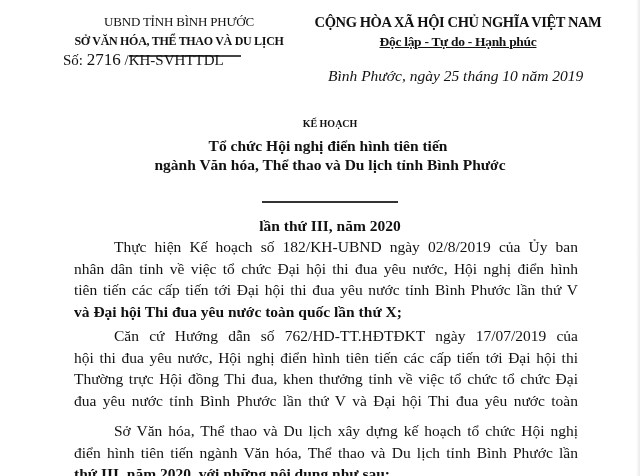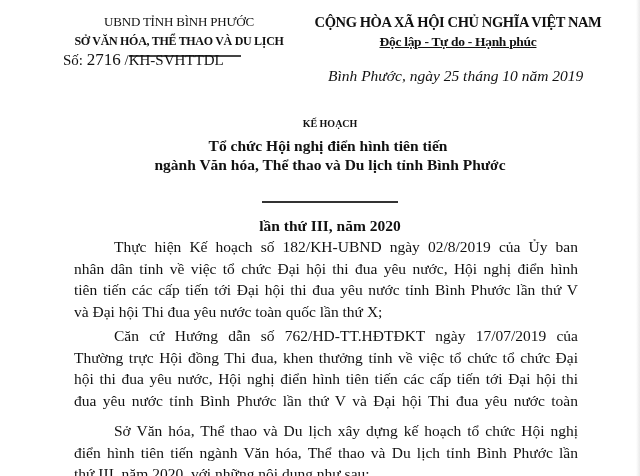--- a/index.html
+++ b/index.html
@@ -23,21 +23,21 @@
     .hdr-right-3 { left: 328px; top: 67px; font-size: 15.5px; font-style: italic; }
 
     .title-1 { left: 330px; top: 118px; font-size: 10px; font-weight: bold; }
     .title-2 { left: 328px; top: 137px; font-size: 15.5px; font-weight: bold; }
     .title-3 { left: 330px; top: 156px; font-size: 15.5px; font-weight: bold; text-align: center; }
     .title-4 { left: 330px; top: 175px; font-size: 15.5px; font-weight: bold; margin-top: 42px; }
     .title-rule { left: 262px; top: 201px; width: 136px; height: 1.5px; background: #333; }
 
     .para { position: absolute; left: 74px; width: 504px; font-size: 15.5px; line-height: 21.6px; text-align: justify; }
     .para .line { display: block; white-space: nowrap; text-align-last: justify; }
-    .para .line.last { text-align-last: left; }
+    .para .line.last { text-align-last: left; font-weight: bold; }
     .para .indent { padding-left: 40px; }
     .p1 { top: 236px; }
     .p2 { top: 325px; }
     .p3 { top: 420px; }
 
     .edge-shadow { position: absolute; right: 0; top: 0; width: 4px; height: 476px;
       background: linear-gradient(to right, rgba(255,255,255,0), rgba(220,220,220,0.6)); }
   </style>
 </head>
 <body>
@@ -63,22 +63,22 @@
 
 <div class="para p1">
   <span class="line indent">Thực hiện Kế hoạch số 182/KH-UBND ngày 02/8/2019 của Ủy ban</span>
   <span class="line">nhân dân tỉnh về việc tổ chức Đại hội thi đua yêu nước, Hội nghị điển hình</span>
   <span class="line">tiên tiến các cấp tiến tới Đại hội thi đua yêu nước tỉnh Bình Phước lần thứ V</span>
   <span class="line last">và Đại hội Thi đua yêu nước toàn quốc lần thứ X;</span>
 </div>
 
 <div class="para p2">
   <span class="line indent">Căn cứ Hướng dẫn số 762/HD-TT.HĐTĐKT ngày 17/07/2019 của</span>
+  <span class="line">hội thi đua yêu nước, Hội nghị điển hình tiên tiến các cấp tiến tới Đại hội thi</span>
   <span class="line">Thường trực Hội đồng Thi đua, khen thưởng tỉnh về việc tổ chức tổ chức Đại</span>
-  <span class="line">hội thi đua yêu nước, Hội nghị điển hình tiên tiến các cấp tiến tới Đại hội thi</span>
   <span class="line">đua yêu nước tỉnh Bình Phước lần thứ V và Đại hội Thi đua yêu nước toàn</span>
 </div>
 
 <div class="para p3">
   <span class="line indent">Sở Văn hóa, Thể thao và Du lịch xây dựng kế hoạch tổ chức Hội nghị</span>
   <span class="line">điển hình tiên tiến ngành Văn hóa, Thể thao và Du lịch tỉnh Bình Phước lần</span>
   <span class="line last">thứ III, năm 2020, với những nội dung như sau:</span>
 </div>
 
 <div class="edge-shadow"></div>

